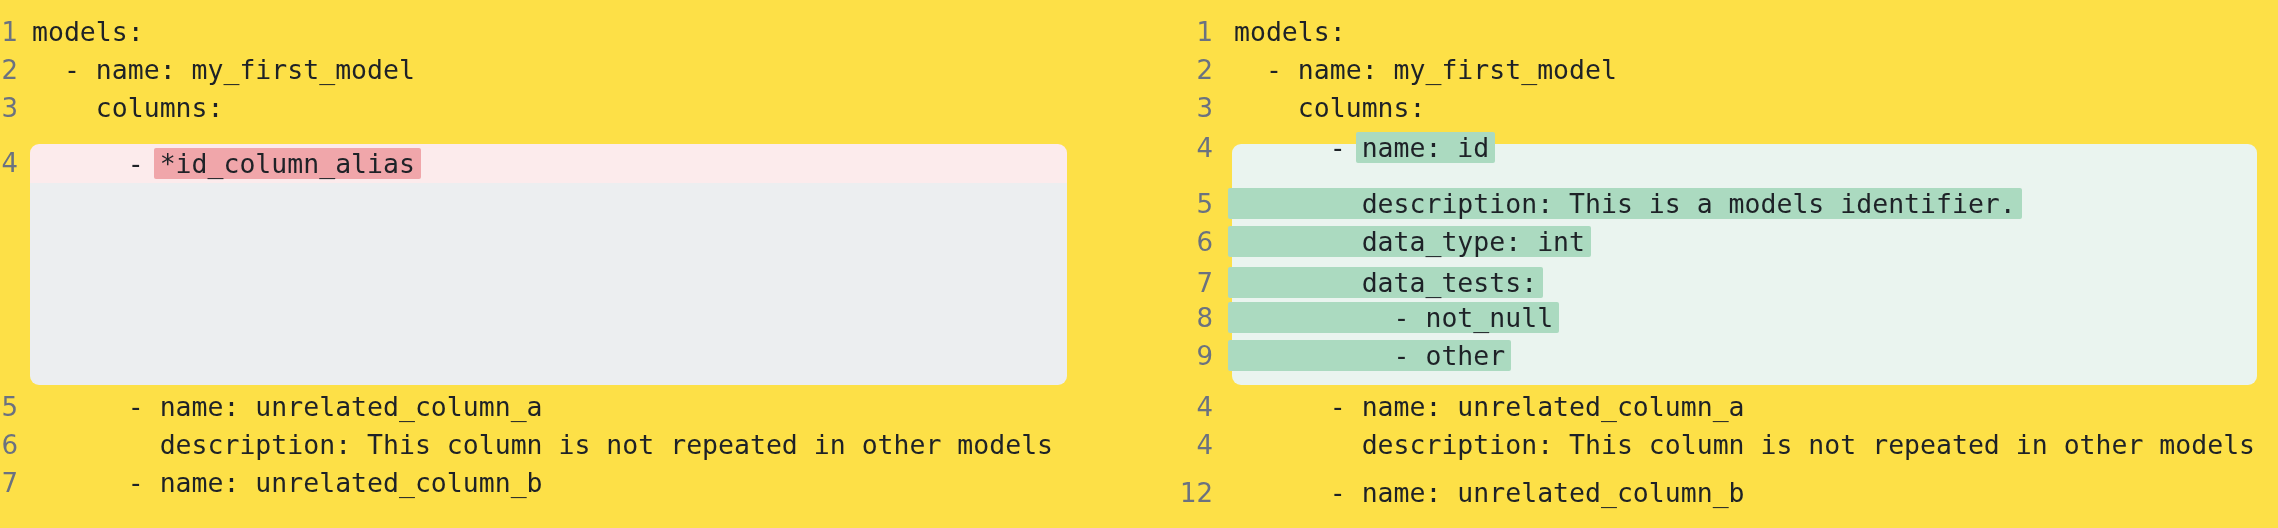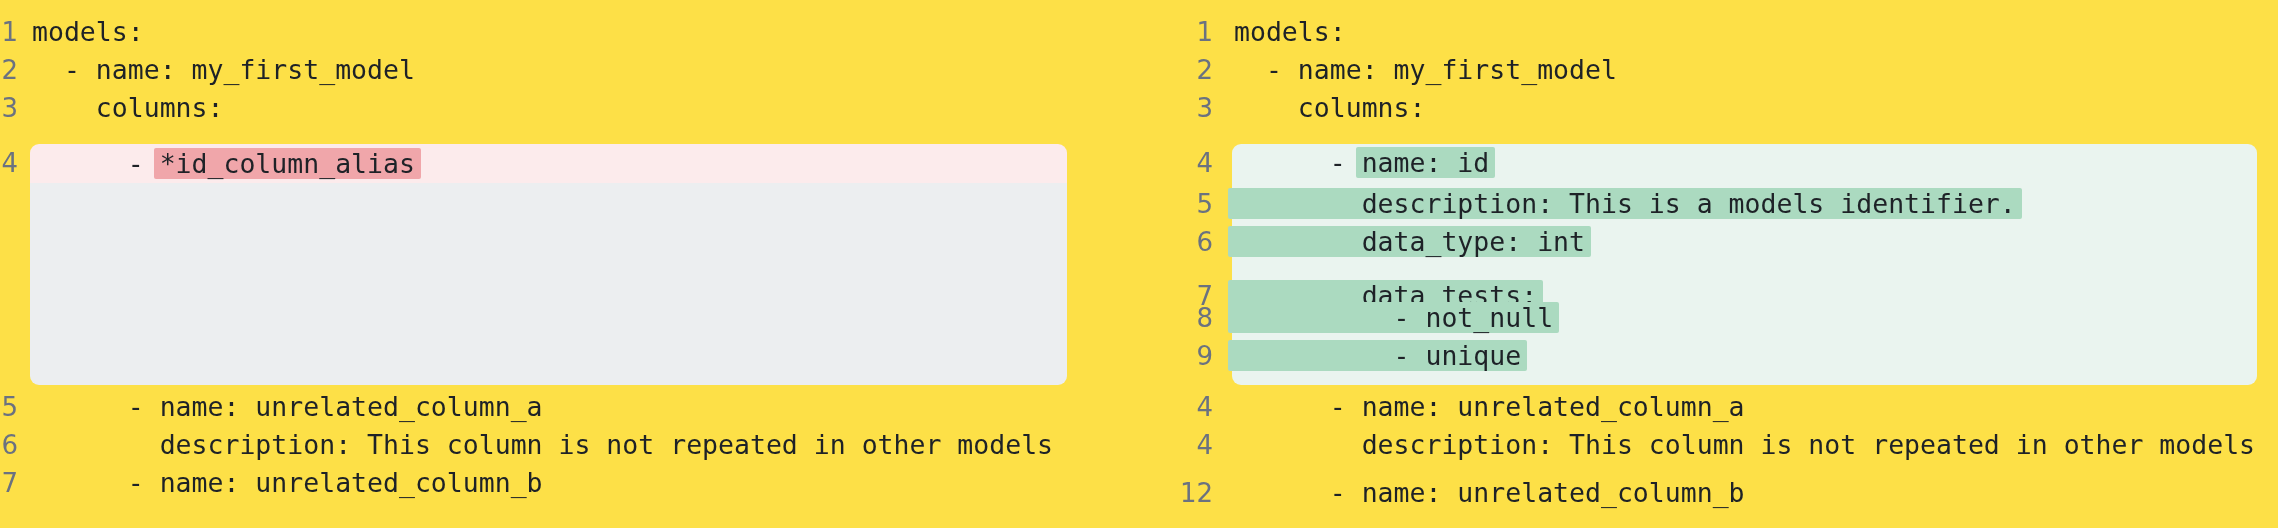--- a/index.html
+++ b/index.html
@@ -101,37 +101,37 @@
     <div class="row rp" style="top:13px">
       <span class="ln">1</span><span class="code">models:</span>
     </div>
     <div class="row rp" style="top:51px">
       <span class="ln">2</span><span class="code">  - name: my_first_model</span>
     </div>
     <div class="row rp" style="top:89px">
       <span class="ln">3</span><span class="code">    columns:</span>
     </div>
 
-    <div class="row rp" style="top:144px">
+    <div class="row rp" style="top:129px">
       <span class="ln">4</span><span class="code"><span>      - </span><span class="mark added">name: id</span></span>
     </div>
     <div class="row rp" style="top:185px">
       <span class="ln">5</span><span class="code"><span></span><span class="mark added">        description: This is a models identifier.</span></span>
     </div>
     <div class="row rp" style="top:223px">
       <span class="ln">6</span><span class="code"><span></span><span class="mark added">        data_type: int</span></span>
     </div>
-    <div class="row rp" style="top:277px">
+    <div class="row rp" style="top:264px">
       <span class="ln">7</span><span class="code"><span></span><span class="mark added">        data_tests:</span></span>
     </div>
     <div class="row rp" style="top:299px">
       <span class="ln">8</span><span class="code"><span></span><span class="mark added">          - not_null</span></span>
     </div>
     <div class="row rp" style="top:337px">
-      <span class="ln">9</span><span class="code"><span></span><span class="mark added">          - unique</span></span>
+      <span class="ln">9</span><span class="code"><span></span><span class="mark added">          - other</span></span>
     </div>
 
     <div class="row rp" style="top:388px">
       <span class="ln">4</span><span class="code">      - name: unrelated_column_a</span>
     </div>
     <div class="row rp" style="top:426px">
       <span class="ln">4</span><span class="code">        description: This column is not repeated in other models</span>
     </div>
     <div class="row rp" style="top:474px">
       <span class="ln">12</span><span class="code">      - name: unrelated_column_b</span>

